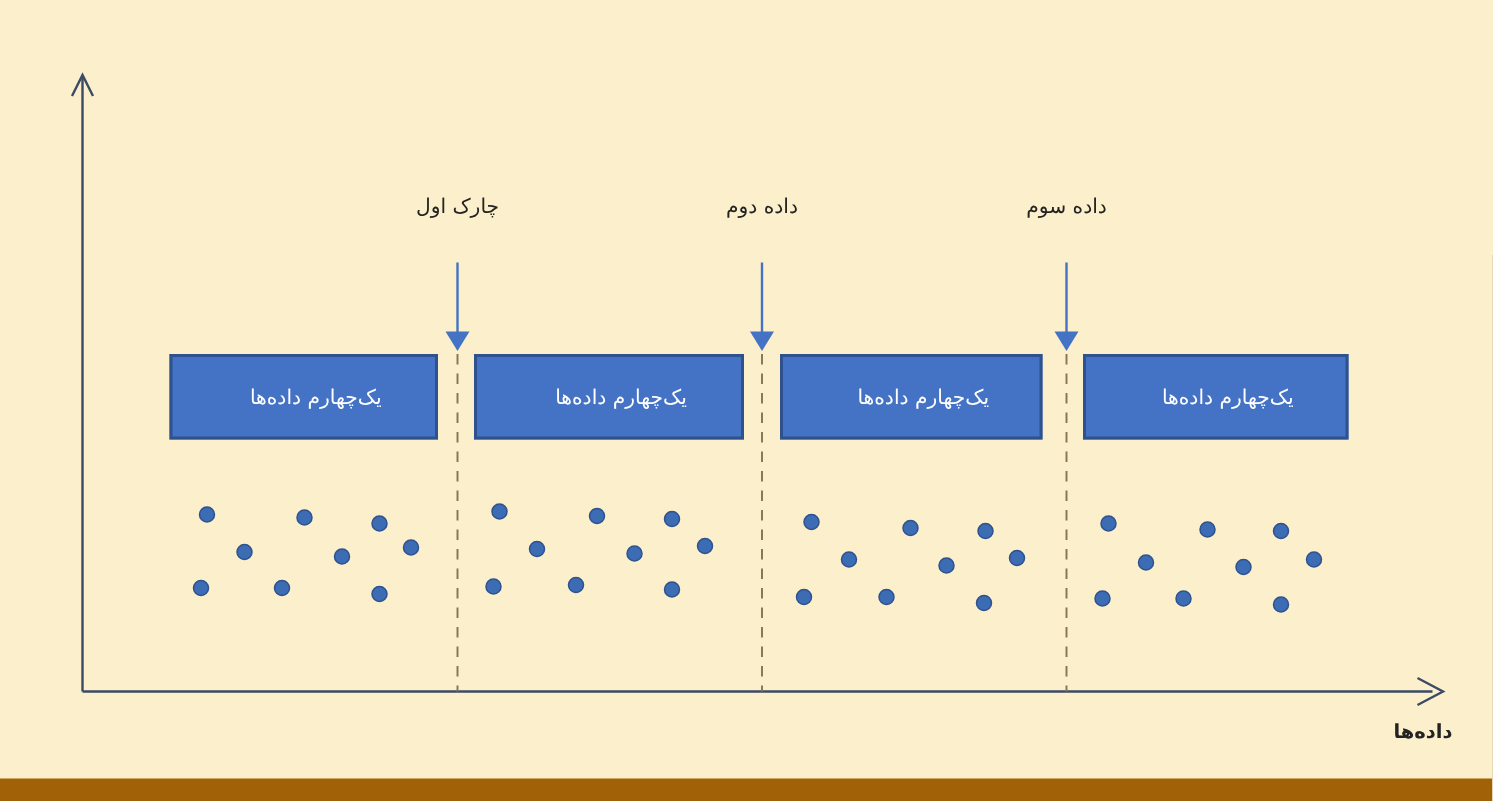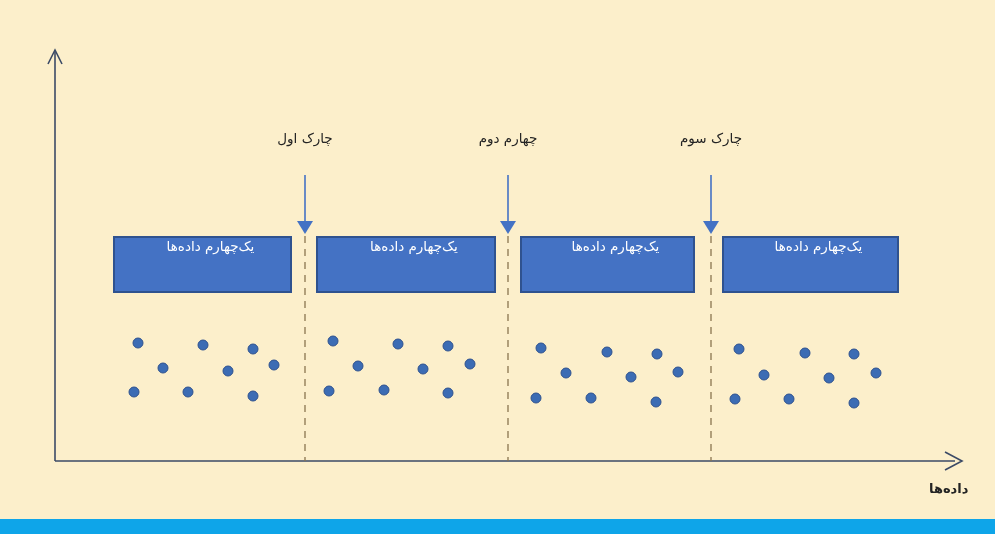--- a/index.html
+++ b/index.html
@@ -8,21 +8,21 @@
     padding: 0;
     background: #ffffff;
   }
   body {
     font-family: "DejaVu Sans", sans-serif;
   }
   #canvas {
     position: relative;
     width: 995px;
     height: 534px;
-    background: #0ea5e9;
+    background: #a16207;
     overflow: hidden;
   }
   .cream-bg {
     position: absolute;
     left: 0;
     top: 0;
     width: 995px;
     height: 519px;
     background: #fcefcb;
   }
@@ -33,20 +33,21 @@
     width: 995px;
     height: 534px;
     pointer-events: none;
   }
   .quartile-box {
     position: absolute;
     background: #4472c4;
     border: 2px solid #2f528f;
     box-sizing: border-box;
     display: flex;
+    align-items: center;
     justify-content: center;
     padding-left: 16px;
   }
   .quartile-box span {
     color: #ffffff;
     font-size: 13.5px;
     direction: rtl;
     unicode-bidi: bidi-override;
     white-space: nowrap;
     letter-spacing: 0.2px;
@@ -112,22 +113,22 @@
       <line x1="508" y1="175" x2="508" y2="222" stroke="#4472c4" stroke-width="1.6"></line>
       <polygon points="500,221 516,221 508,234" fill="#4472c4"></polygon>
     </g>
     <g>
       <line x1="711" y1="175" x2="711" y2="222" stroke="#4472c4" stroke-width="1.6"></line>
       <polygon points="703,221 719,221 711,234" fill="#4472c4"></polygon>
     </g>
   </svg>
 
   <div class="marker-label" style="left:305px; top:130px;">چارک اول</div>
-  <div class="marker-label" style="left:508px; top:130px;">چهارم دوم</div>
-  <div class="marker-label" style="left:711px; top:130px;">چارک سوم</div>
+  <div class="marker-label" style="left:508px; top:130px;">داده دوم</div>
+  <div class="marker-label" style="left:711px; top:130px;">داده سوم</div>
 
   <div class="quartile-box" style="left:113px; top:236px; width:179px; height:57px;">
     <span>یک‌چهارم داده‌ها</span>
   </div>
   <div class="quartile-box" style="left:316px; top:236px; width:180px; height:57px;">
     <span>یک‌چهارم داده‌ها</span>
   </div>
   <div class="quartile-box" style="left:520px; top:236px; width:175px; height:57px;">
     <span>یک‌چهارم داده‌ها</span>
   </div>

